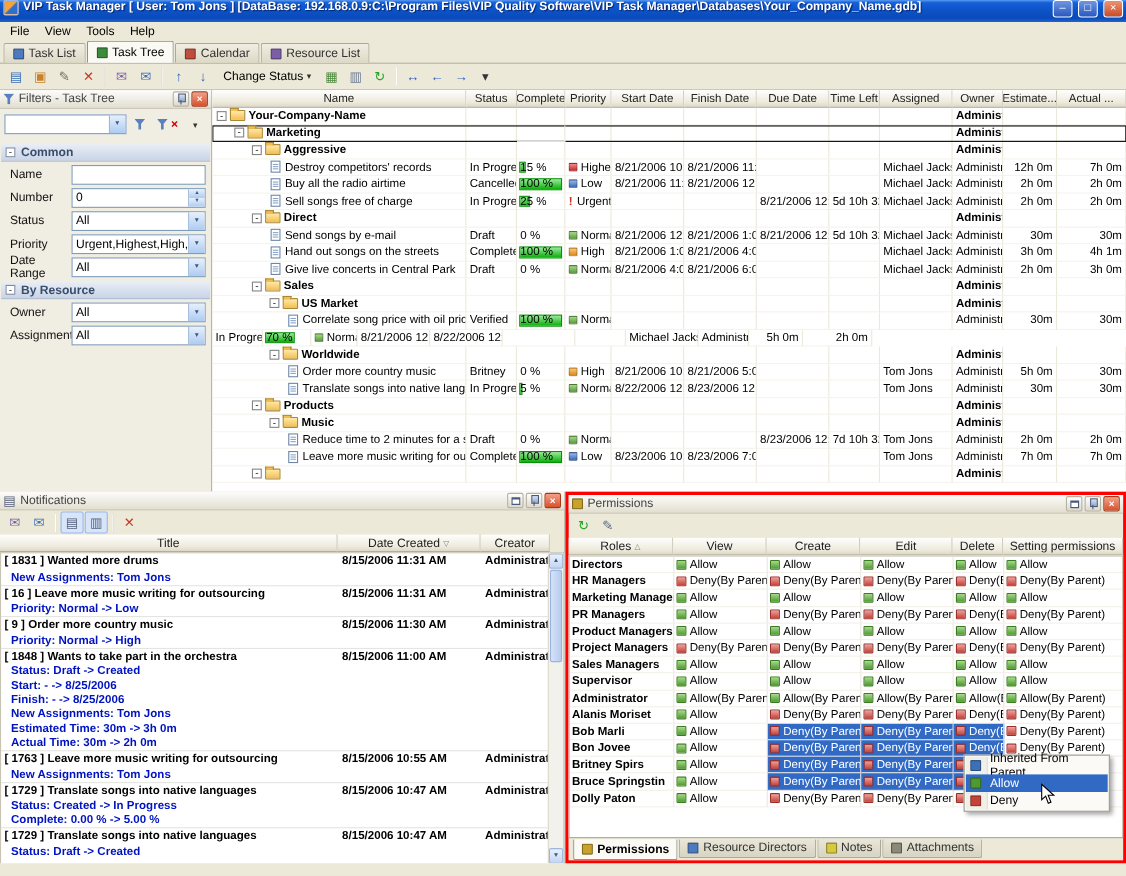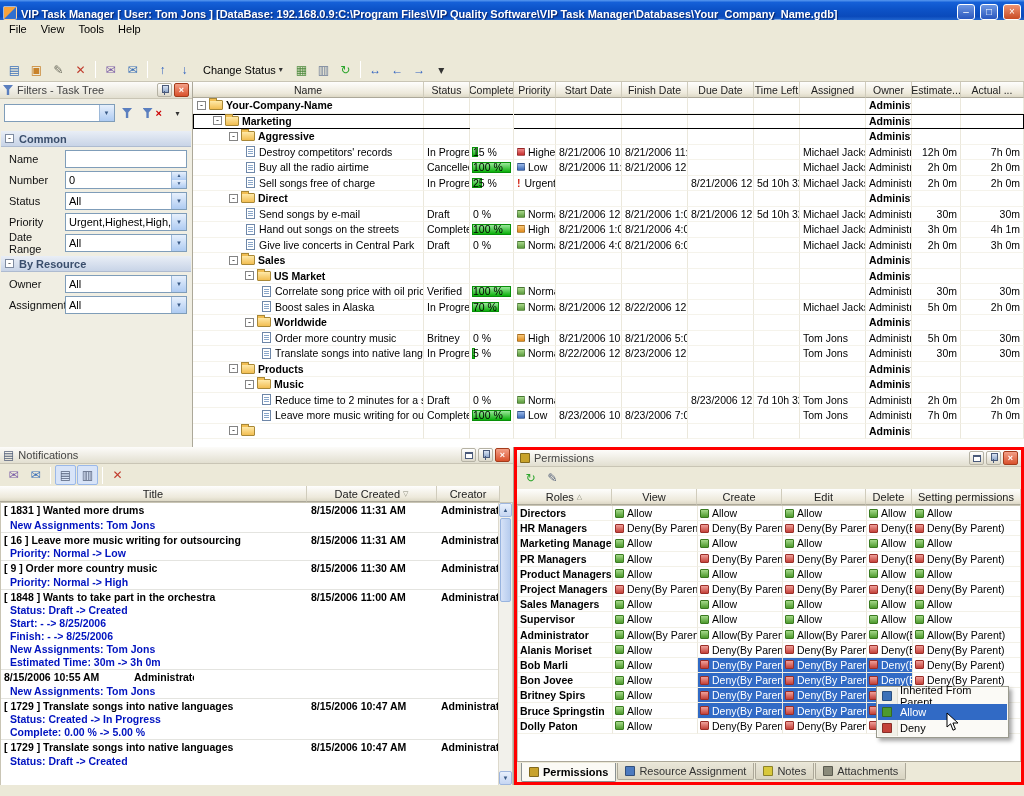--- a/index.html
+++ b/index.html
@@ -1,21 +1,21 @@
 <!DOCTYPE html>
 <html><head>
 <meta charset="utf-8">
 <style>
 *{box-sizing:border-box;margin:0;padding:0}
 html,body{background:#ECE9D8}
 #app{position:relative;width:1024px;height:796px;background:#ECE9D8;overflow:hidden;
      font-family:"Liberation Sans","DejaVu Sans",sans-serif;font-size:11px;color:#000}
 
 
-.titlebar{position:absolute;left:0;top:0;width:1024px;height:20px;display:flex;align-items:flex-end;gap:4px;
+.titlebar{position:absolute;left:0;top:0;width:1024px;height:20px;display:flex;align-items:flex-start;gap:4px;
   padding:0 3px;background:linear-gradient(180deg,#5A9AF0 0%,#1560D8 12%,#0D53C8 45%,#0A4ABB 82%,#2064CE 100%)}
 .titlebar .title{flex:1;color:#fff;font-weight:bold;white-space:nowrap;overflow:hidden;text-shadow:1px 1px 1px rgba(0,0,40,.6)}
 .appicon{width:14px;height:14px;flex:none;border-radius:2px;border:1px solid rgba(255,255,255,.5);
   background:linear-gradient(135deg,#F7A23B 0 49%,#2F6FD0 51% 100%)}
 .winbtn{width:18px;height:16px;flex:none;border:1px solid #fff;border-radius:3px;color:#fff;font-size:10px;
   line-height:13px;text-align:center;background:linear-gradient(#6E97E2,#2A57BE);margin-left:1px}
 .winbtn.close{background:linear-gradient(#EE9372,#C94B24)}
 
 
 .menubar{position:absolute;left:0;top:20px;width:1024px;height:17px;display:flex;align-items:center;padding-left:2px;background:#ECE9D8}
@@ -151,20 +151,38 @@
     <div class="winbtn">□</div>
     <div class="winbtn close">×</div>
   </div>
 
   <div class="menubar">
       <div class="mi">File</div>
       <div class="mi">View</div>
       <div class="mi">Tools</div>
       <div class="mi">Help</div>
     </div>
+  <div class="tabbar">
+      <div class="vtab">
+        <span class="tabic" style="background: rgb(76, 122, 191);"></span>
+        <span>Task List</span>
+      </div>
+      <div class="vtab active">
+        <span class="tabic" style="background: rgb(60, 138, 60);"></span>
+        <span>Task Tree</span>
+      </div>
+      <div class="vtab">
+        <span class="tabic" style="background: rgb(192, 76, 60);"></span>
+        <span>Calendar</span>
+      </div>
+      <div class="vtab">
+        <span class="tabic" style="background: rgb(123, 94, 167);"></span>
+        <span>Resource List</span>
+      </div>
+    </div>
   <div class="toolbar">
       <div class="tbtn">
         <span class="tico" style="color: rgb(60, 113, 184);">▤</span>
       </div>
       <div class="tbtn">
         <span class="tico" style="color: rgb(200, 130, 43);">▣</span>
       </div>
       <div class="tbtn">
         <span class="tico" style="color: rgb(107, 107, 94);">✎</span>
       </div>
@@ -604,24 +622,20 @@
           <div class="td" style="width: 66px;"></div>
           <div class="td" style="width: 66px;"></div>
           <div class="td" style="width: 66px;"></div>
           <div class="td" style="width: 46px;"></div>
           <div class="td" style="width: 66px;"></div>
           <div class="td owner-c" style="width: 46px;">Administrator</div>
           <div class="td num" style="width: 49px;">30m</div>
           <div class="td num" style="width: 63px;">30m</div>
         </div>
         <div class="trow">
-          <div class="td name" style="padding-left: 68px; width: 231px;">
-            <span class="ticon"></span>
-            <span class="nm">Boost sales in Alaska</span>
-          </div>
           <div class="td" style="width: 46px;">In Progress</div>
           <div class="td pct" style="width: 44px;">
             <i class="pbar" style="width: 27.3px;"></i>
             <span class="ptxt">70 %</span>
           </div>
           <div class="td" style="width: 42px;">
             <span class="pri normal"></span>
             <span>Normal</span>
           </div>
           <div class="td" style="width: 66px;">8/21/2006 12:0</div>
@@ -866,21 +880,23 @@
           <div class="nrow">
             <div class="ncell" style="width: 307px;">[ 1848 ] Wants to take part in the orchestra</div>
             <div class="ncell" style="width: 130px;">8/15/2006 11:00 AM</div>
             <div class="ncell" style="width: 63px;">Administrator</div>
           </div>
           <div class="ndetail">Status: Draft -&gt; Created</div>
           <div class="ndetail">Start: - -&gt; 8/25/2006</div>
           <div class="ndetail">Finish: - -&gt; 8/25/2006</div>
           <div class="ndetail">New Assignments: Tom Jons</div>
           <div class="ndetail">Estimated Time:  30m -&gt; 3h 0m</div>
+          <div class="ndetail">Actual Time:  30m -&gt; 2h 0m</div>
           <div class="nrow">
+            <div class="ncell" style="width: 307px;">[ 1763 ] Leave more music writing for outsourcing</div>
             <div class="ncell" style="width: 130px;">8/15/2006 10:55 AM</div>
             <div class="ncell" style="width: 63px;">Administrator</div>
           </div>
           <div class="ndetail">New Assignments: Tom Jons</div>
           <div class="nrow">
             <div class="ncell" style="width: 307px;">[ 1729 ] Translate songs into native languages</div>
             <div class="ncell" style="width: 130px;">8/15/2006 10:47 AM</div>
             <div class="ncell" style="width: 63px;">Administrator</div>
           </div>
           <div class="ndetail">Status: Created -&gt; In Progress</div>
@@ -1290,21 +1306,21 @@
           </div>
         </div>
       </div>
     <div class="ptabs" id="p-tabs">
         <div class="ptab active">
           <span class="tabic" style="background: rgb(200, 162, 43);"></span>
           <span>Permissions</span>
         </div>
         <div class="ptab">
           <span class="tabic" style="background: rgb(76, 122, 191);"></span>
-          <span>Resource Assignment</span>
+          <span>Resource Directors</span>
         </div>
         <div class="ptab">
           <span class="tabic" style="background: rgb(216, 200, 60);"></span>
           <span>Notes</span>
         </div>
         <div class="ptab">
           <span class="tabic" style="background: rgb(138, 138, 122);"></span>
           <span>Attachments</span>
         </div>
       </div>

